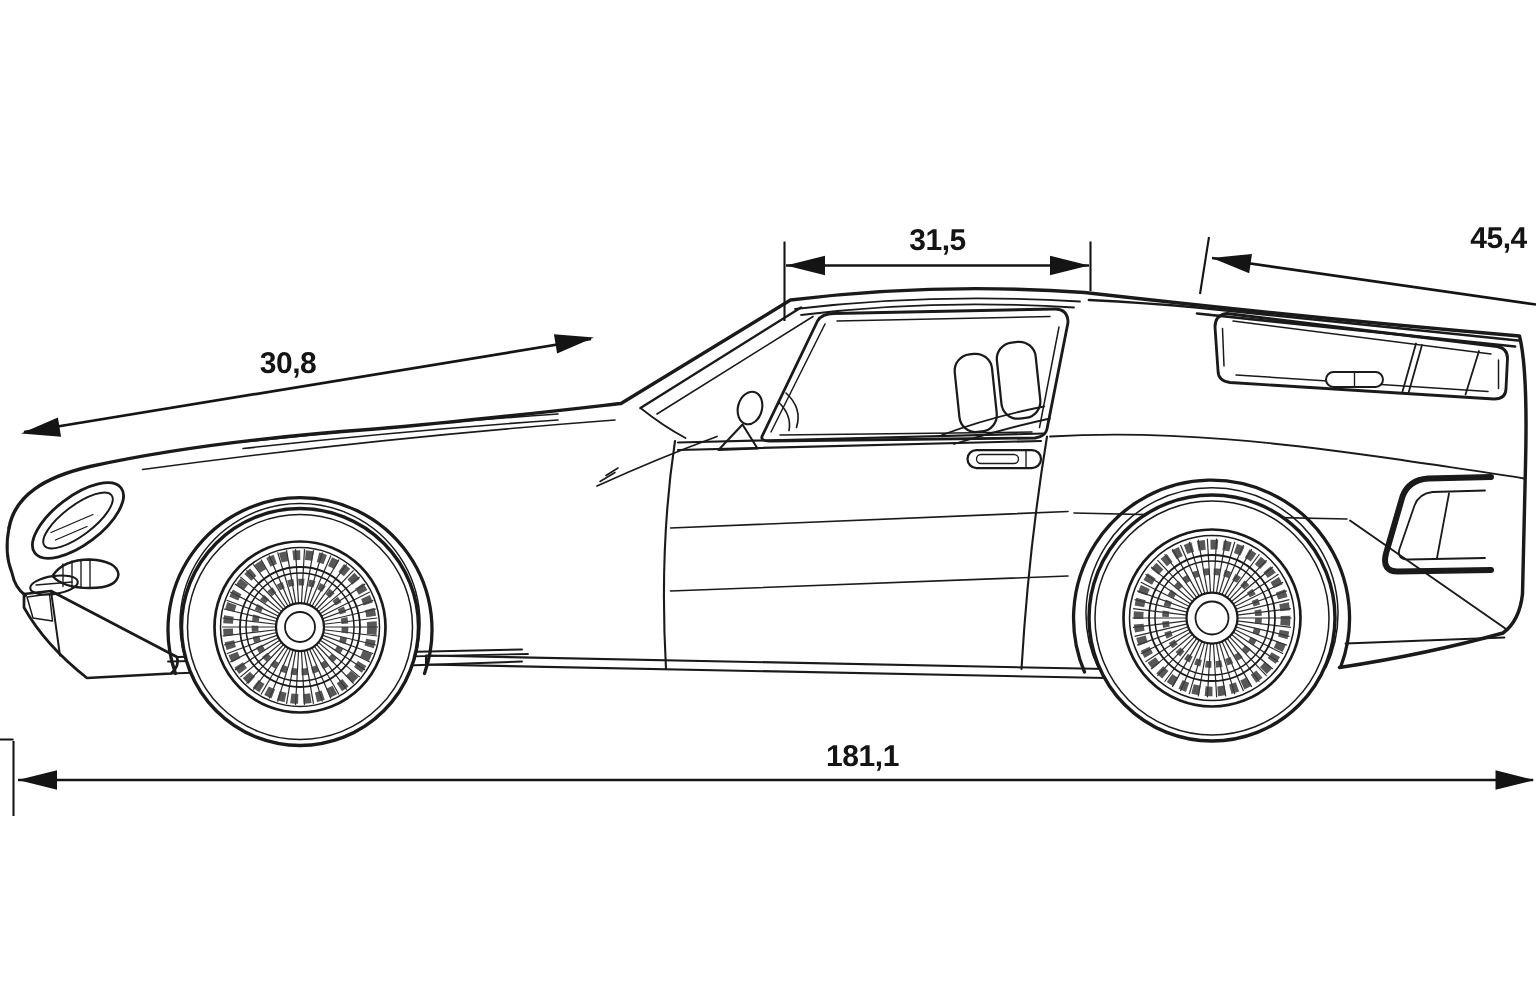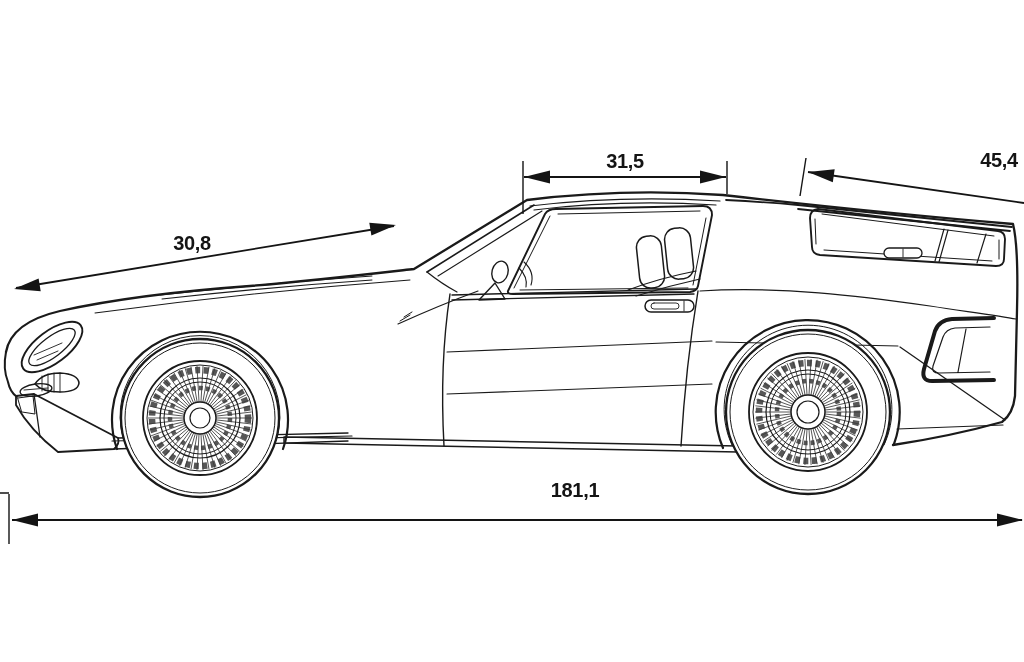--- a/index.html
+++ b/index.html
@@ -17,21 +17,21 @@
     font-size:20px;
     font-weight:700;
     letter-spacing:-0.3px;
     color:var(--ink,#141414);
     white-space:nowrap;
     user-select:none;
   }
   .lbl-hood{left:192px;top:243px;}
   .lbl-roof{left:625px;top:161px;}
   .lbl-deck{left:951px;top:160px;margin-left:48px;}
-  .lbl-length{left:575px;top:490px;}
+  .lbl-length{left:575px;top:505px;}
 </style>
 </head>
 <body>
 
 <div class="canvas" style="--bg: #ffffff; --ink: #141414;">
 
   <svg width="1024" height="662" viewBox="0 0 1024 662">
 
     <g fill="none" stroke="#1a1a1a" stroke-width="1.3" stroke-linecap="round" stroke-linejoin="round">
 

